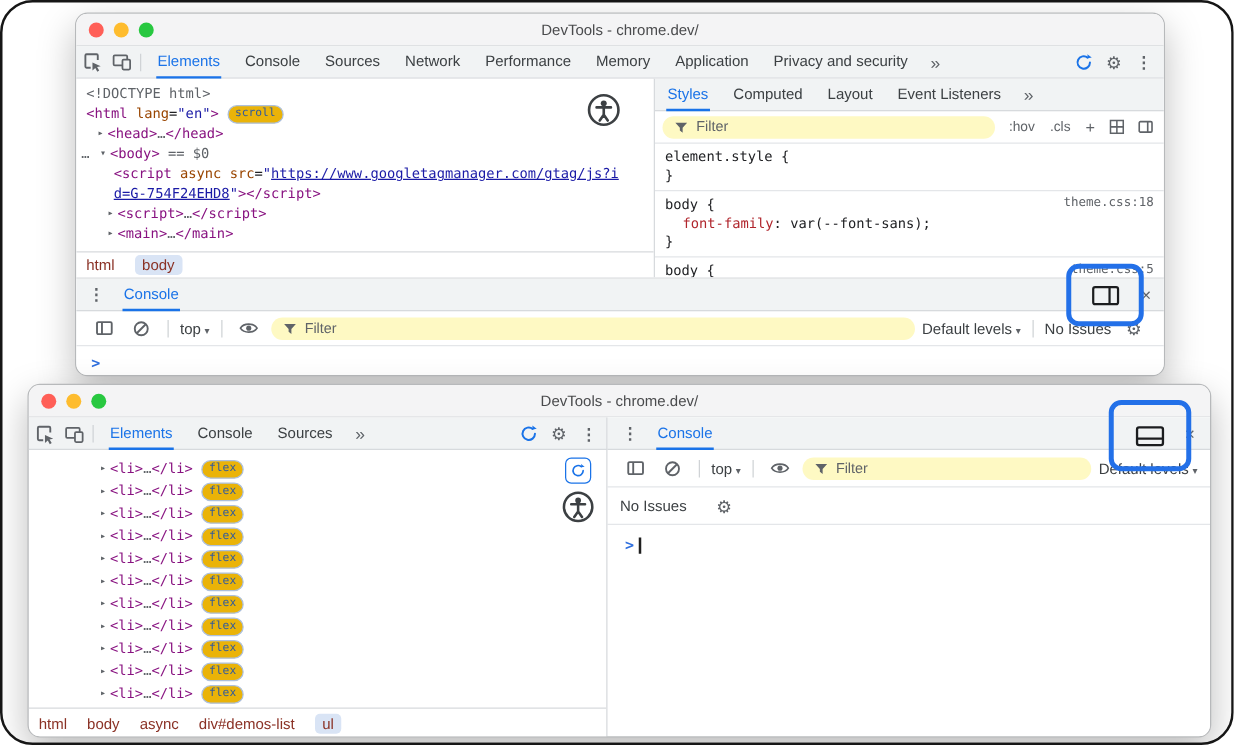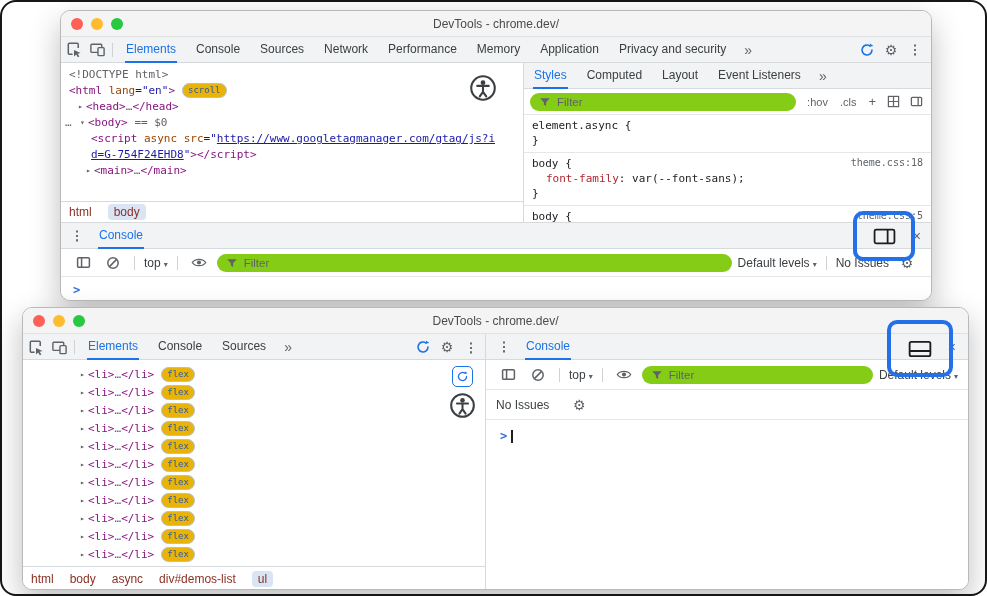--- a/index.html
+++ b/index.html
@@ -1,18 +1,18 @@
 <!DOCTYPE html>
 <html><head>
 <meta charset="utf-8">
 <style>
   *{margin:0;padding:0;box-sizing:border-box}
   html,body{width:987px;height:596px}
   body{font-family:"Liberation Sans",sans-serif;background:#fff}
-  .frame{position:relative;width:987px;height:596px;border:2px solid #161616;border-radius:16px;background:#fff;overflow:hidden}
+  .frame{position:relative;width:987px;height:596px;border:2px solid #161616;border-radius:26px;background:#fff;overflow:hidden}
   .window{position:absolute;background:#fff;border:1px solid #b7b9bb;border-radius:10px;box-shadow:0 12px 30px rgba(0,0,0,.26);overflow:hidden;font-size:12px;color:#3c4043}
   #win1{left:58px;top:8px;width:872px;height:291px}
   #win2{left:20px;top:305px;width:947px;height:283px}
   .titlebar{position:relative;height:26px;background:#f4f4f5;border-bottom:1px solid #dfe1e3;display:flex;align-items:center;justify-content:center}
   .lights{position:absolute;left:10px;top:7px;display:flex;gap:8px}
   .light{width:12px;height:12px;border-radius:50%}
   .l-red{background:#ff5f57}.l-yellow{background:#febc2e}.l-green{background:#28c840}
   .wtitle{font-size:12px;color:#4a4b4d;font-weight:500}
   .toolbar{position:absolute;left:0;right:0;top:26px;height:26px;background:#f1f3f4;border-bottom:1px solid #d7dadd;display:flex;align-items:center;color:#3c4043}
   .tbtn{min-width:24px;height:26px;display:flex;align-items:center;justify-content:center;cursor:pointer}
@@ -45,21 +45,21 @@
   #dom1{position:absolute;left:0;top:52px;width:462px;height:138px;padding-top:4px;overflow:hidden;background:#fff}
   #a11y1{position:absolute;left:408px;top:63px;width:28px;height:28px;color:#3c4043;cursor:pointer}
   .crumbbar{display:flex;align-items:center;padding-left:8px;background:#fff;border-top:1px solid #d7dadd}
   #crumbs1{position:absolute;left:0;top:190px;width:462px;height:21px}
   .crumb{font-size:12px;color:#8a3125;margin-right:16px;white-space:nowrap;cursor:pointer}
   .crumb.sel{background:#d9e4f5;border-radius:4px;padding:1px 6px;margin-right:10px}
 
   #styles1{position:absolute;left:462px;top:52px;width:410px;height:159px;border-left:1px solid #d7dadd;background:#fff;overflow:hidden}
   #stabs{height:26px;background:#f1f3f4;border-bottom:1px solid #d7dadd;display:flex;align-items:flex-start}
   #sfilter{height:26px;border-bottom:1px solid #e4e6e9;display:flex;align-items:center;padding:0 6px;gap:2px}
-  .pill{display:flex;align-items:center;gap:6px;height:18px;background:#84cc16;border-radius:10px;padding:0 9px;color:#5f6368;font-size:11.5px;cursor:text}
+  .pill{display:flex;align-items:center;gap:6px;height:18px;background:#fef9c3;border-radius:10px;padding:0 9px;color:#5f6368;font-size:11.5px;cursor:text}
   .pill .ph{color:#5f6368}
   #sfilter .pill{flex:1;margin-right:4px}
   .stog{font-size:11px;color:#5f6368;padding:0 5px;cursor:pointer;white-space:nowrap}
   .sicon{color:#5f6368;padding:0 4px;cursor:pointer;display:flex;align-items:center}
   .rule{position:relative;border-bottom:1px solid #e4e6e9;padding:3px 8px 4px;font-family:"DejaVu Sans Mono",monospace;font-size:11px;color:#202124}
   .rline{height:15px;line-height:15px;white-space:nowrap}
   .prop-ind{padding-left:14px}
   .prop{color:#b0262d}
   .src{position:absolute;right:10px;top:4px;font-size:10px;color:#5f6368;cursor:pointer}
 
@@ -197,20 +197,21 @@
         </span>
     </div>
 
     <div id="dom1">
       <div class="codeline gry">&lt;!DOCTYPE html&gt;</div>
       <div class="codeline"><span class="tag">&lt;html</span> <span class="attr">lang</span><span>=</span><span class="val">"en"</span><span class="tag">&gt;</span><span class="badge">scroll</span></div>
       <div class="codeline pl-head"><span class="arw">▸</span><span class="tag">&lt;head&gt;</span><span class="gry">…</span><span class="tag">&lt;/head&gt;</span></div>
       <div class="codeline pl-body"><span class="gry dots">…</span><span class="arw">▾</span><span class="tag">&lt;body&gt;</span> <span class="gry">== $0</span></div>
       <div class="codeline pl-child"><span class="tag">&lt;script</span> <span class="attr">async</span> <span class="attr">src</span><span>=</span><span class="val">"</span><span class="lnk">https://www.googletagmanager.com/gtag/js?i</span></div>
       <div class="codeline pl-child"><span class="lnk">d=G-754F24EHD8</span><span class="val">"</span><span class="tag">&gt;&lt;/script&gt;</span></div>
+      <div class="codeline pl-child2"><span class="arw">▸</span><span class="tag">&lt;script&gt;</span><span class="gry">…</span><span class="tag">&lt;/script&gt;</span></div>
       <div class="codeline pl-child2"><span class="arw">▸</span><span class="tag">&lt;main&gt;</span><span class="gry">…</span><span class="tag">&lt;/main&gt;</span></div>
     </div>
     <span id="a11y1">
         <svg class="ic" width="28" height="28">
           <use href="#i-a11y"></use>
         </svg>
       </span>
 
     <div class="crumbbar" id="crumbs1">
       <span class="crumb">html</span>
@@ -242,21 +243,21 @@
               <use href="#i-grid"></use>
             </svg>
           </span>
         <span class="sicon">
             <svg class="ic" width="13" height="13">
               <use href="#i-dockside-sm"></use>
             </svg>
           </span>
       </div>
       <div class="rule">
-        <div class="rline"><span>element.async</span> <span>{</span></div>
+        <div class="rline"><span>element.style</span> <span>{</span></div>
         <div class="rline"><span>}</span></div>
       </div>
       <div class="rule">
         <span class="src">theme.css:18</span>
         <div class="rline"><span>body</span> <span>{</span></div>
         <div class="rline prop-ind"><span class="prop">font-family</span><span>:</span> <span>var(--font-sans);</span></div>
         <div class="rline"><span>}</span></div>
       </div>
       <div class="rule" style="border-bottom:none">
         <span class="src">theme.css:5</span>

